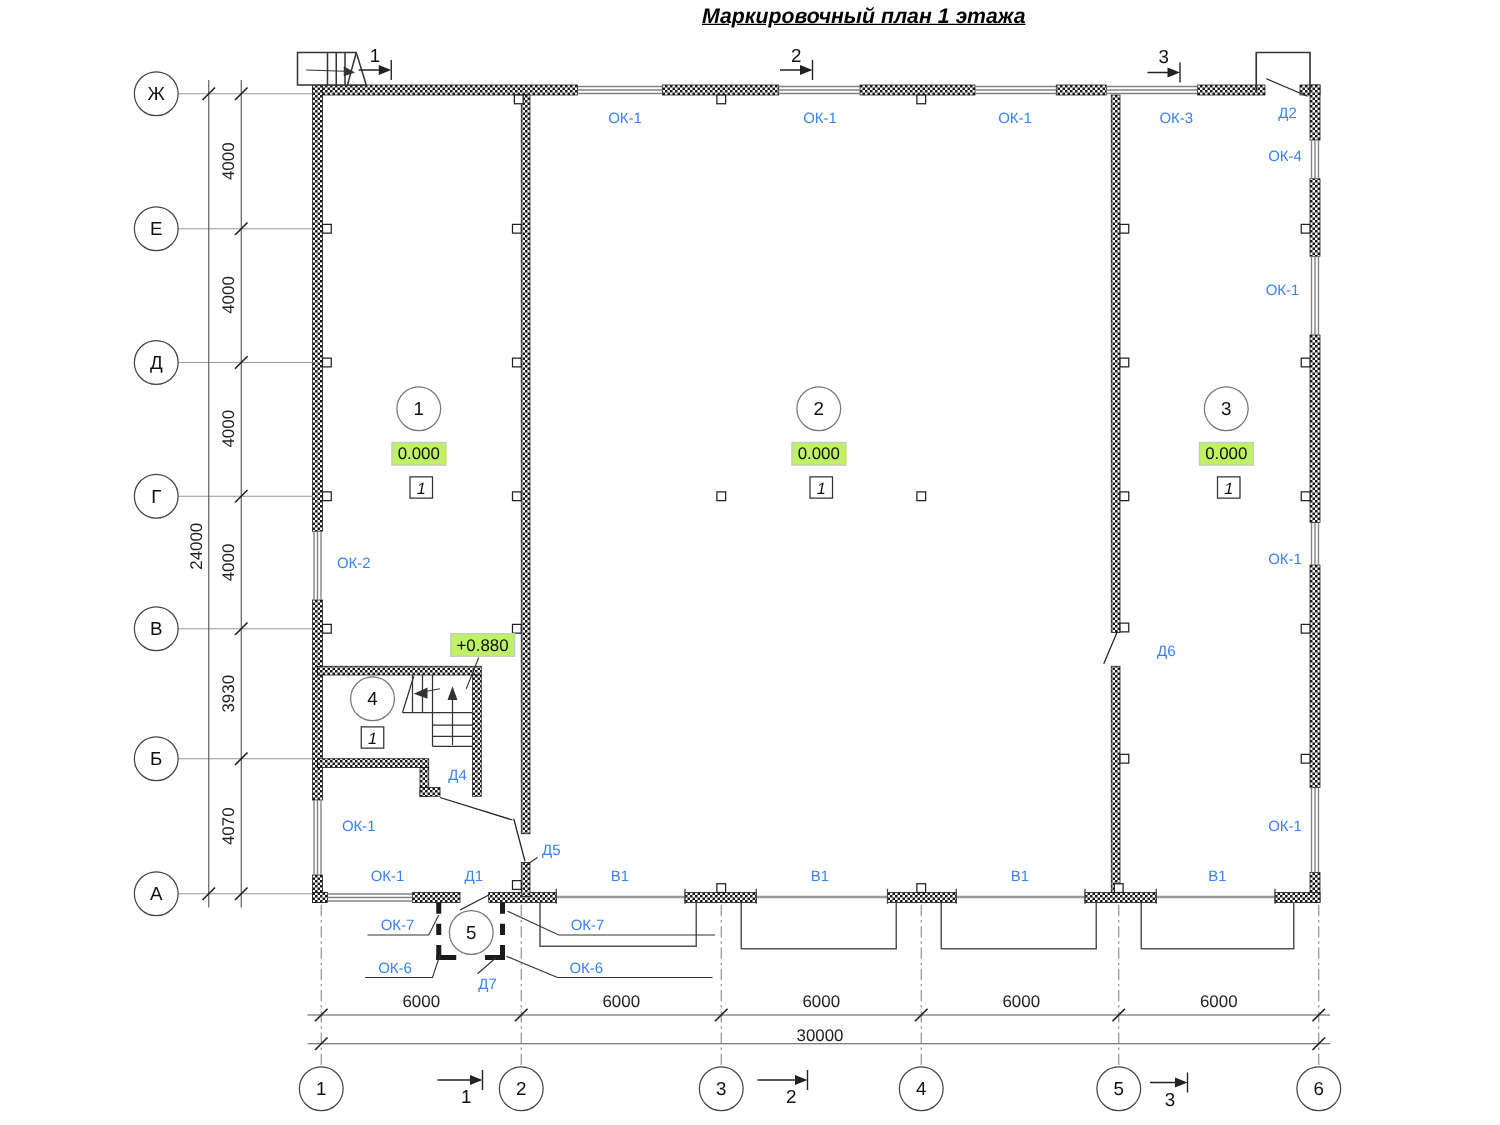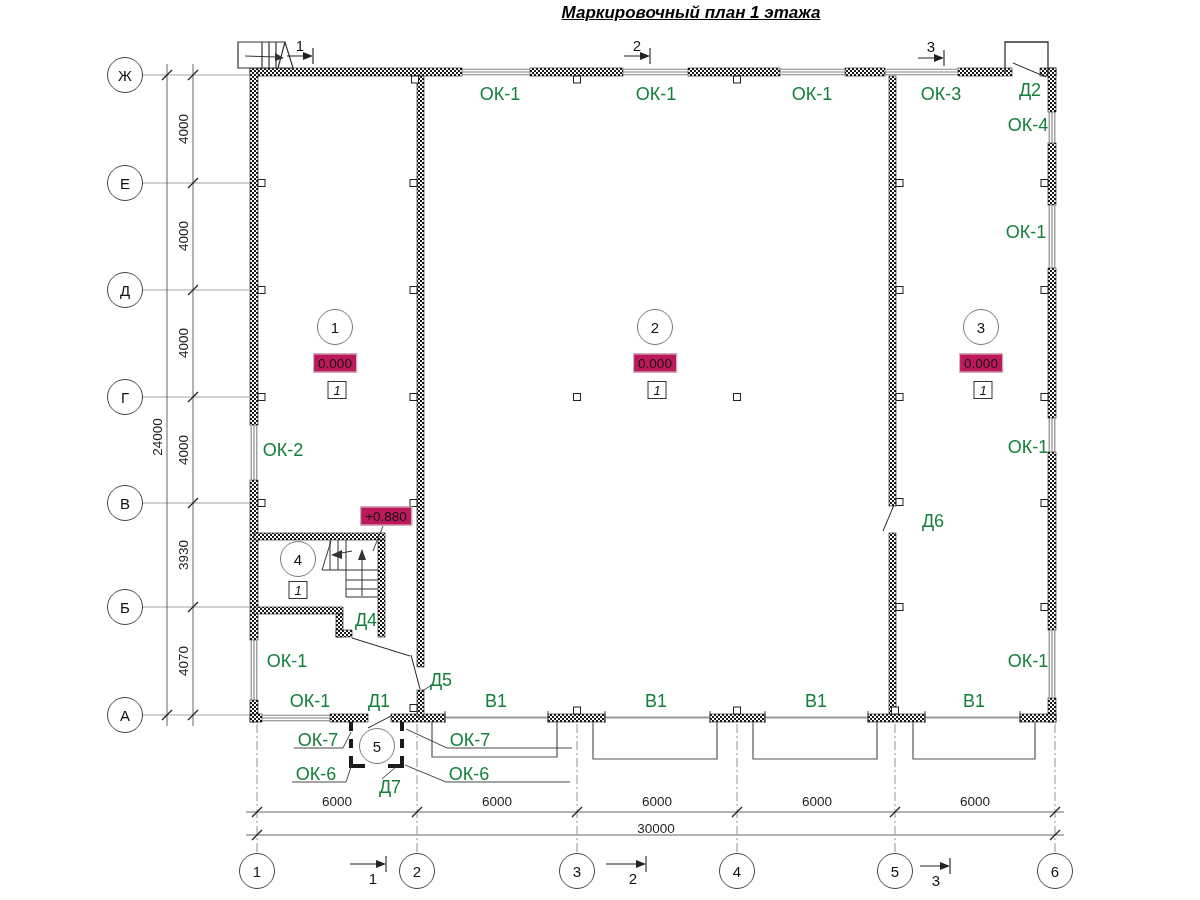--- a/index.html
+++ b/index.html
@@ -1,28 +1,28 @@
 <!DOCTYPE html>
 <html><head>
 <meta charset="utf-8">
 <style>
   html,body{margin:0;padding:0;background:#fff;}
   #plan{position:relative;width:1200px;height:900px;background:#fff;overflow:hidden;
         font-family:"Liberation Sans", sans-serif;color:#111;}
   #plan svg{position:absolute;left:0;top:0;}
   .abs{position:absolute;transform:translate(-50%,-50%);white-space:nowrap;}
   .title{font-size:17px;font-style:italic;font-weight:bold;text-decoration:underline;color:#000;}
-  .lbl{font-size:18px;color:#15803d;}
+  .lbl{font-size:12px;color:#3b82f6;}
   .dim{font-size:13.5px;color:#222;}
   .sec-num{font-size:15px;color:#111;}
   .axis-circle{width:34px;height:34px;border:1.2px solid #444;border-radius:50%;
       display:flex;align-items:center;justify-content:center;font-size:15px;background:#fff;}
   .room-circle{width:34px;height:34px;border:1px solid #777;border-radius:50%;
       display:flex;align-items:center;justify-content:center;font-size:15px;background:transparent;}
-  .elev-box{border:1px solid #c9c9c9;background:#be185d;padding:0 4px;font-size:13.5px;line-height:17px;}
+  .elev-box{border:1px solid #c9c9c9;background:#bef264;padding:0 4px;font-size:13.5px;line-height:17px;}
   .type-box{width:17px;height:16px;border:1.2px solid #333;background:#fff;display:flex;
       align-items:center;justify-content:center;font-size:13px;font-style:italic;}
 </style>
 </head>
 <body>
 
 <div id="plan">
 
   <svg width="1200" height="900" viewBox="0 0 1200 900">
     <defs>

